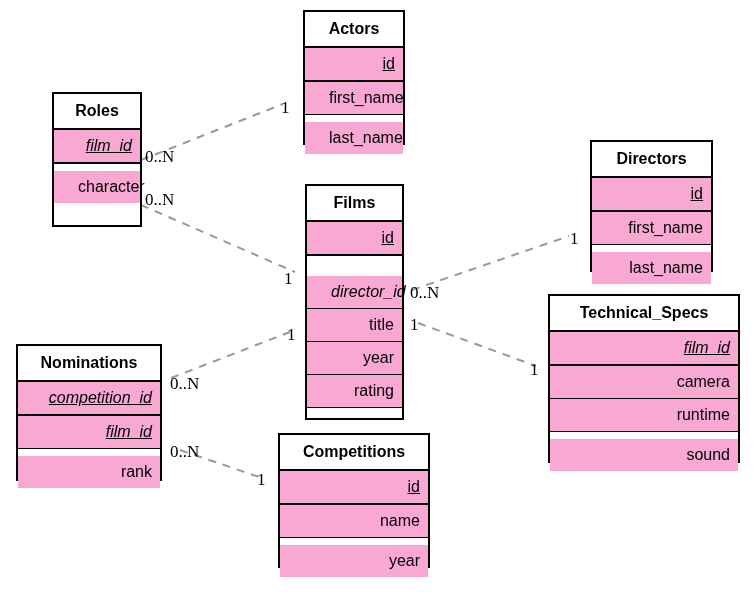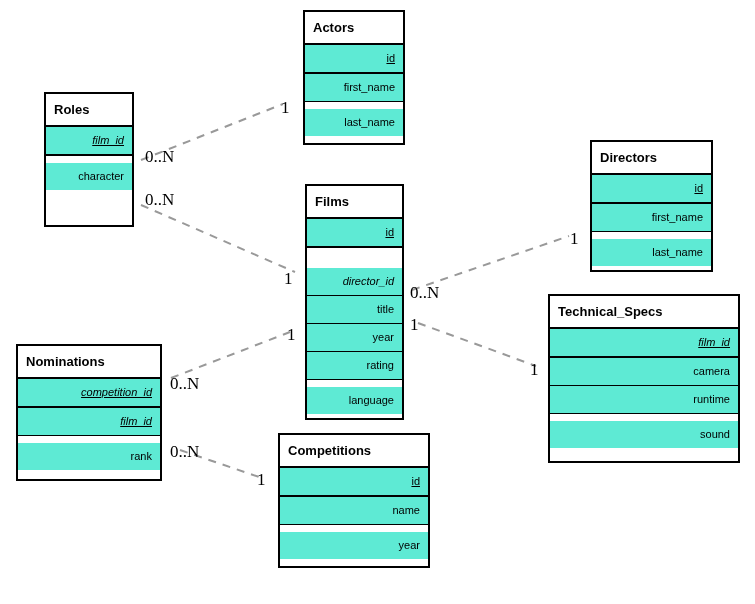--- a/index.html
+++ b/index.html
@@ -28,36 +28,36 @@
   }
   .entity {
     position: absolute;
     box-sizing: border-box;
     border: 2px solid #000000;
     background: #ffffff;
   }
   .entity-title {
     box-sizing: border-box;
     font-weight: bold;
-    font-size: 13px;
-    text-align: left;
+    font-size: 16px;
+    text-align: center;
     line-height: 1;
     padding: 9px 8px 9px 8px;
     border-bottom: 2px solid #000000;
     background: #ffffff;
     white-space: nowrap;
   }
   .attr {
     box-sizing: border-box;
-    font-size: 11px;
+    font-size: 16px;
     text-align: right;
     line-height: 1;
-    padding: 8px 8px 8px 16px;
+    padding: 8px 8px 8px 24px;
     border-bottom: 1px solid #000000;
-    background: #5eead4;
+    background: #f9a8d4;
     white-space: nowrap;
   }
   .attr.last {
     border-bottom: none;
     margin-top: 7px;
   }
   .attr.thick {
     border-bottom-width: 2px;
   }
   .attr.pk {
@@ -103,33 +103,32 @@
     <div class="card" style="left: 170px; top: 375px;">0..N</div>
     <div class="card" style="left: 287px; top: 326px;">1</div>
     <div class="card" style="left: 170px; top: 443px;">0..N</div>
     <div class="card" style="left: 257px; top: 471px;">1</div>
     <div class="entity" style="left: 303px; top: 10px; width: 102px; height: 135px;">
       <div class="entity-title">Actors</div>
       <div class="attr pk thick">id</div>
       <div class="attr">first_name</div>
       <div class="attr last">last_name</div>
     </div>
-    <div class="entity" style="left: 44px; top: 92px; width: 90px; height: 135px;">
+    <div class="entity" style="left: 52px; top: 92px; width: 90px; height: 135px;">
       <div class="entity-title">Roles</div>
       <div class="attr fk thick">film_id</div>
       <div class="attr last">character</div>
     </div>
     <div class="entity" style="left: 305px; top: 184px; width: 99px; height: 236px;">
       <div class="entity-title">Films</div>
       <div class="attr pk thick">id</div>
       <div class="attr it">director_id</div>
       <div class="attr">title</div>
       <div class="attr">year</div>
       <div class="attr">rating</div>
-      <div class="attr last">language</div>
     </div>
     <div class="entity" style="left: 590px; top: 140px; width: 123px; height: 132px;">
       <div class="entity-title">Directors</div>
       <div class="attr pk thick">id</div>
       <div class="attr">first_name</div>
       <div class="attr last">last_name</div>
     </div>
     <div class="entity" style="left: 548px; top: 294px; width: 192px; height: 169px;">
       <div class="entity-title">Technical_Specs</div>
       <div class="attr fk thick">film_id</div>

